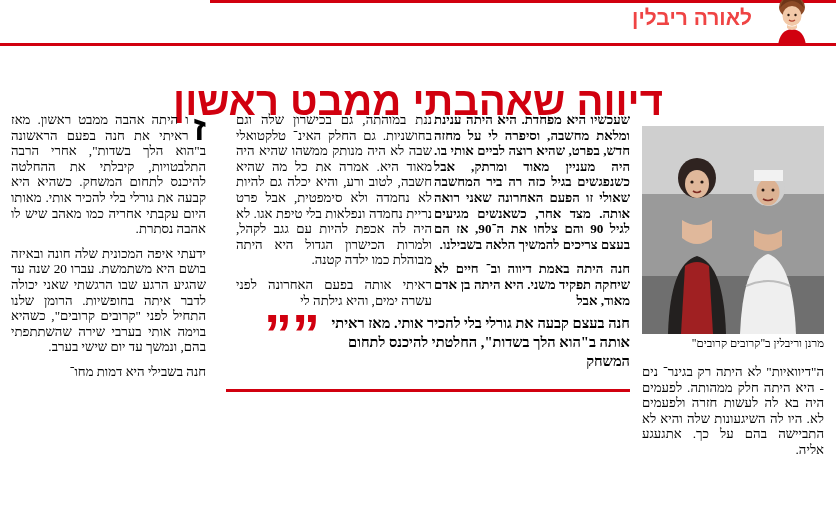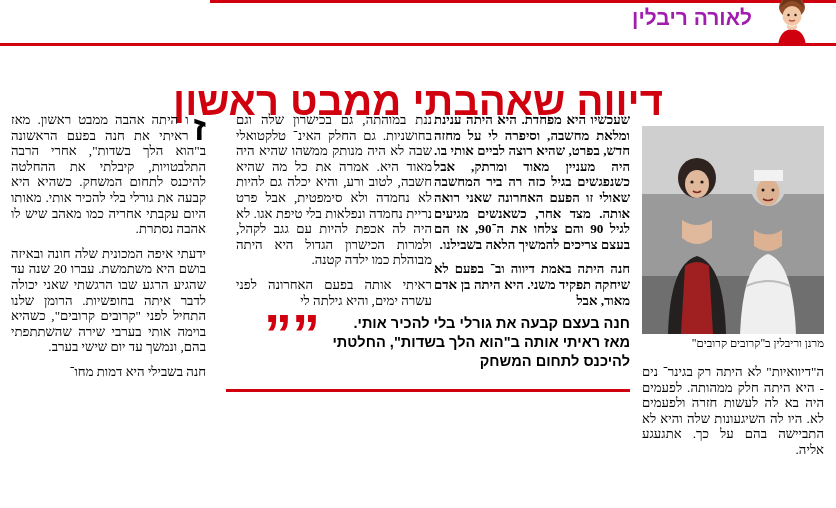--- a/index.html
+++ b/index.html
@@ -17,21 +17,21 @@
   }
   .masthead-rule-top{
     position:absolute;left:210px;top:0;width:626px;height:3px;background:#d1000f;
   }
   .masthead-rule-bottom{
     position:absolute;left:0;top:43px;width:836px;height:3px;background:#d1000f;
   }
   .byline{
     position:absolute;right:84px;top:6px;
     font-family:"Liberation Sans", sans-serif;
-    font-weight:bold;font-size:21px;color:#a21caf;
+    font-weight:bold;font-size:21px;color:#ef4444;
     letter-spacing:0px;
     direction:rtl;
   }
   
   .avatar{
     position:absolute;right:12px;top:-6px;width:64px;height:52px;
   }
   
   .headline{
     position:absolute;left:0;top:52px;width:836px;
@@ -98,21 +98,21 @@
   .pq-marks{
     position:absolute;right:310px;top:4px;
     color:#d1000f;
     font-family:"Liberation Sans", sans-serif;
     font-weight:bold;
     font-size:56px;
     line-height:44px;
   }
   .pq-text{
     position:absolute;right:0;top:6px;width:300px;
-    font-family:Liberation Sans, sans-serif;
+    font-family:Liberation Serif, serif;
     font-weight:bold;
     font-size:14.6px;
     line-height:19px;
     text-align:right;
   }
 </style>
 </head>
 <body>
 
 <div class="masthead">
@@ -147,21 +147,21 @@
     <p>חנה בשבילי היא דמות מחו־</p>
   </div>
 
   <div class="col col-2">
     <p>ננת במוהתה, גם בכישרון שלה וגם בחושניות. גם החלק האינ־ טלקטואלי שבה לא היה מנותק ממשהו שהיא היה מאוד היא. אמרה את כל מה שהיא חשבה, לטוב ורע, והיא יכלה גם להיות לא נחמדה ולא סימפטית, אבל פרט נריית נחמדה ונפלאות בלי טיפת אגו. לא היה לה אכפת להיות עם גגב לקהל, ולמרות הכישרון הגדול היא היתה מבוהלת כמו ילדה קטנה.</p>
     <p>ראיתי אותה בפעם האחרונה לפני עשרה ימים, והיא גילתה לי</p>
   </div>
 
   <div class="col col-3">
     <p>שעכשיו היא מפחדת. היא היתה ענינת ומלאת מחשבה, וסיפרה לי על מחזה חדש, בפרט, שהיא רוצה לביים אותי בו. היה מעניין מאוד ומרתק, אבל כשנפגשים בגיל כזה רה ביר המחשבה שאולי זו הפעם האחרונה שאני רואה אותה. מצד אחר, כשאנשים מגיעים לגיל 90 והם צלחו את ה־90, אז הם בעצם צריכים להמשיך הלאה בשבילנו.</p>
-    <p>חנה היתה באמת דיווה וב־ בפעם לא שיחקה תפקיד משני. היא היתה בן אדם מאוד, אבל</p>
+    <p>חנה היתה באמת דיווה וב־ חיים לא שיחקה תפקיד משני. היא היתה בן אדם מאוד, אבל</p>
   </div>
 
   <div class="col col-4">
     <div class="photo-wrap">
       <svg class="photo" viewBox="0 0 182 208">
         <rect x="0" y="0" width="182" height="208" fill="#9a9a9a"></rect>
         <rect x="0" y="0" width="182" height="68" fill="#cfcfcf"></rect>
         <rect x="0" y="150" width="182" height="58" fill="#6f6f6f"></rect>
 
         <ellipse cx="55" cy="52" rx="19" ry="20" fill="#2f2320"></ellipse>

